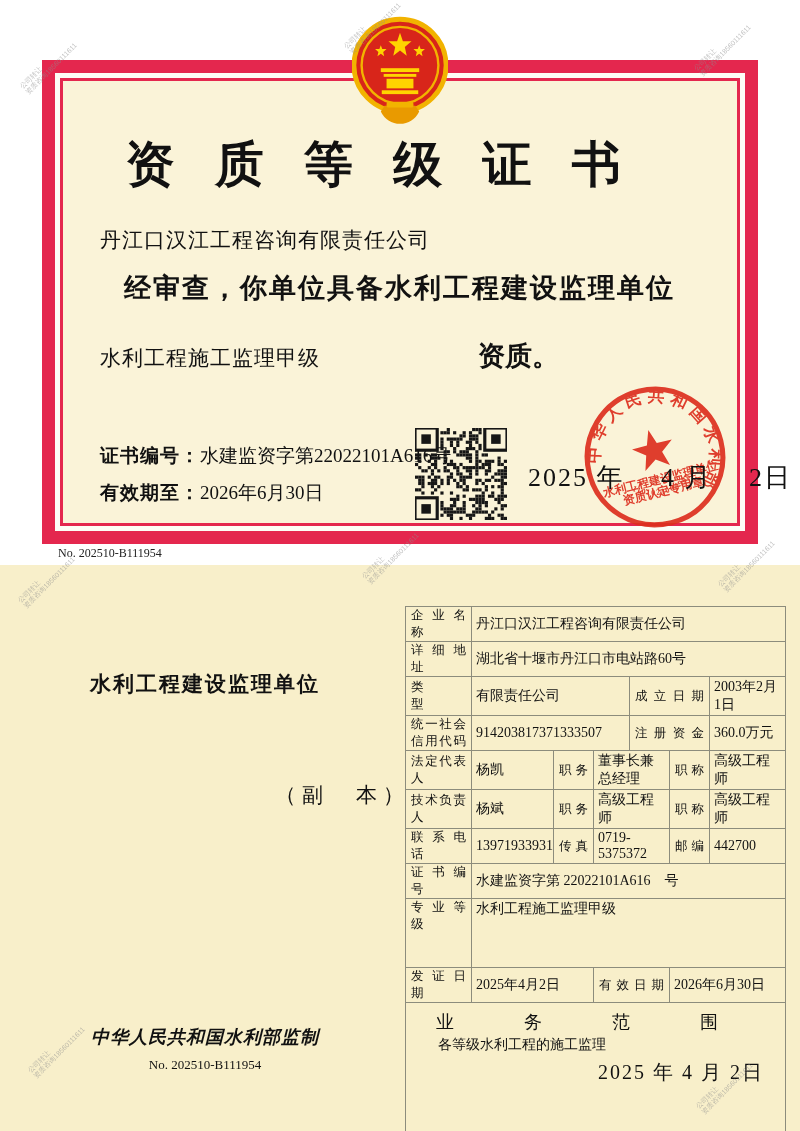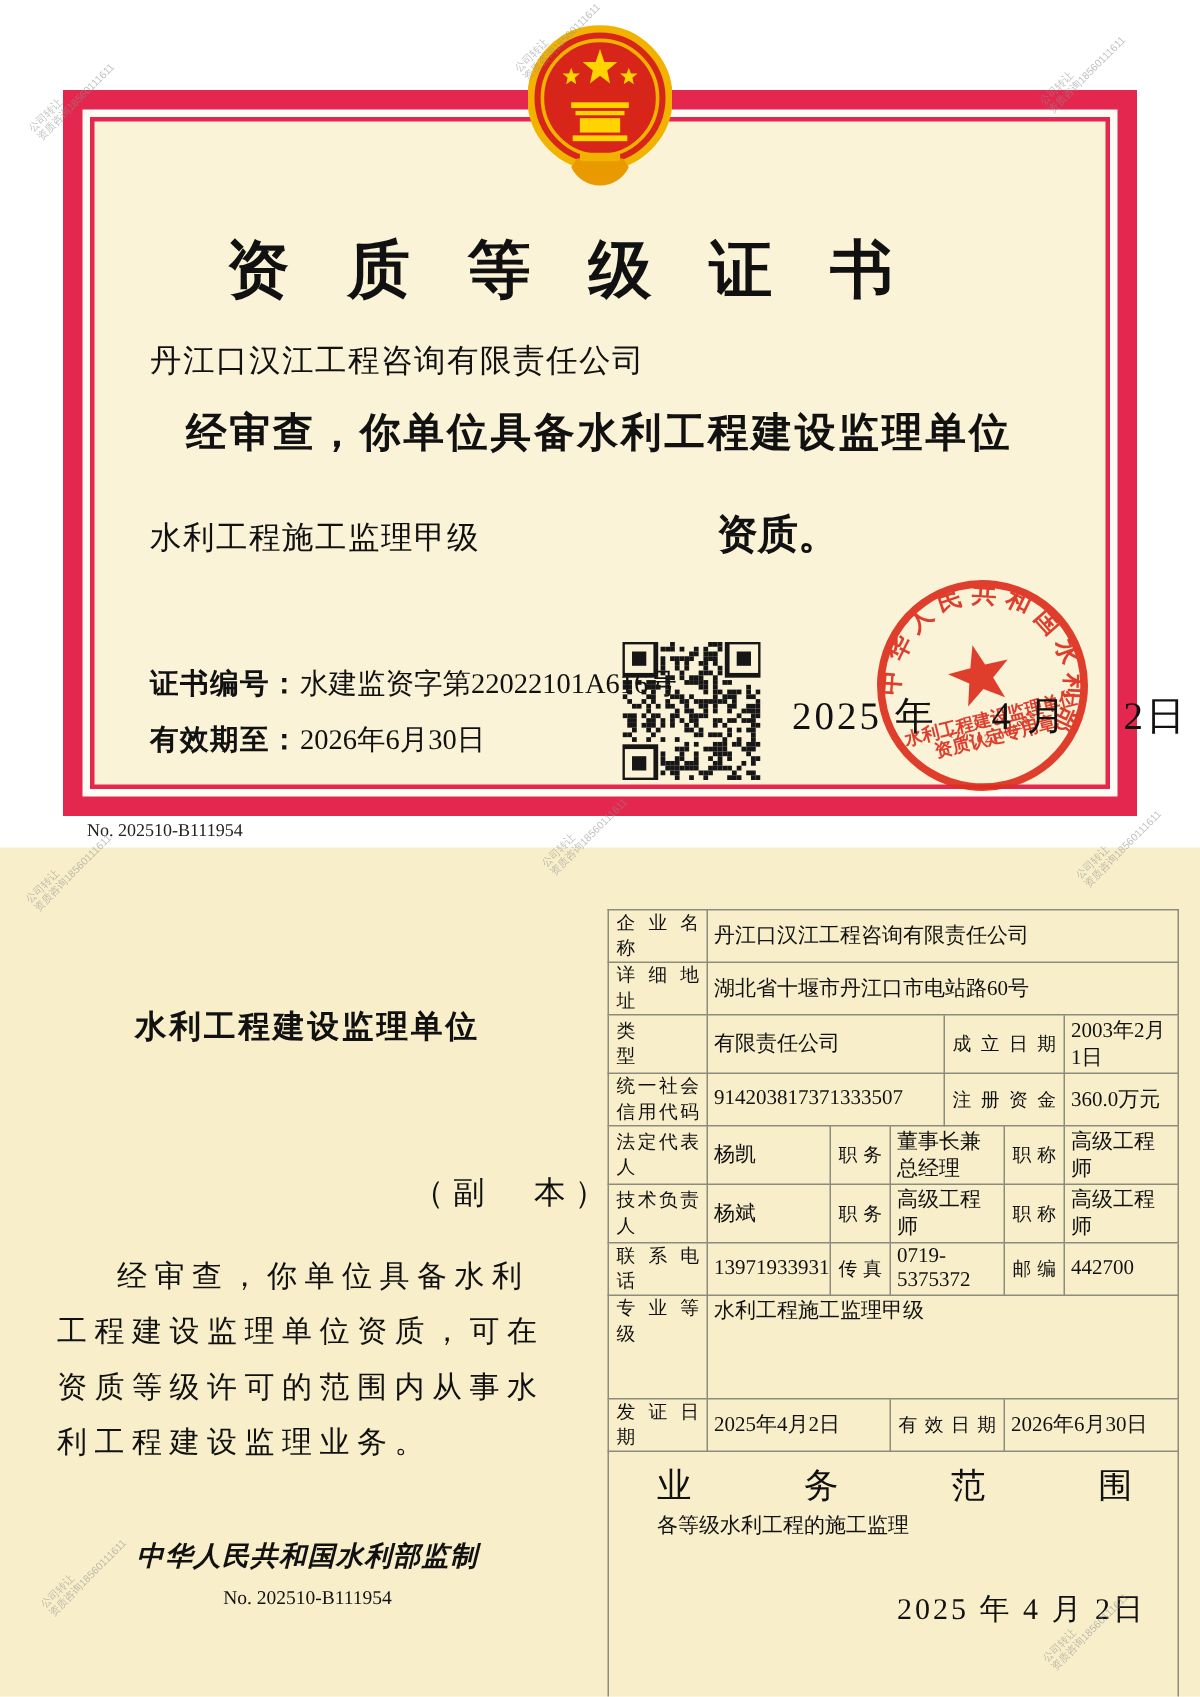--- a/index.html
+++ b/index.html
@@ -5,22 +5,22 @@
   html,body{margin:0;padding:0;}
   body{width:800px;height:1131px;background:#fff;}
   .stage{position:relative;width:800px;height:1131px;overflow:hidden;
          font-family:"Liberation Serif","DejaVu Serif",serif;color:#111;}
   
   .page1{position:absolute;left:0;top:0;width:800px;height:565px;background:#ffffff;}
   .frame{position:absolute;left:42px;top:60px;width:716px;height:484px;background:#e4274e;}
   .frame-white{position:absolute;inset:13px;background:#fdfdf6;}
   .frame-inner{position:absolute;inset:5px;border:3px solid #e4274e;background:#faf3d8;}
   .emblem{position:absolute;left:352px;top:14px;width:96px;height:118px;z-index:4;}
-  .p1-title{position:absolute;left:0;top:152px;width:760px;text-align:center;
-            font-size:42px;font-weight:bold;letter-spacing:14px;z-index:3;}
+  .p1-title{position:absolute;left:0;top:132px;width:760px;text-align:center;
+            font-size:49px;font-weight:bold;letter-spacing:14px;z-index:3;}
   .p1-company{position:absolute;left:100px;top:226px;font-size:21px;letter-spacing:1px;}
   .p1-statement{position:absolute;left:124px;top:270px;font-size:27px;font-weight:bold;letter-spacing:2px;}
   .p1-grade{position:absolute;left:100px;top:344px;font-size:21px;letter-spacing:1px;}
   .p1-suffix{position:absolute;left:478px;top:338px;font-size:27px;font-weight:bold;}
   .p1-certline{position:absolute;left:100px;top:443px;font-size:19px;}
   .p1-validline{position:absolute;left:100px;top:480px;font-size:19px;}
   .lbl-b{font-weight:bold;letter-spacing:1px;}
   .p1-date{position:absolute;left:528px;top:460px;font-size:26px;z-index:7;letter-spacing:2px;}
   .qr{position:absolute;left:415px;top:428px;width:92px;height:92px;z-index:3;}
   .seal{position:absolute;z-index:6;opacity:.92;}
@@ -43,21 +43,21 @@
   
   .cert-table{position:absolute;left:405px;top:41px;width:380px;border-collapse:collapse;
               table-layout:fixed;z-index:2;}
   .cert-table td{border:1px solid #8c8c7c;padding:1px 4px;font-size:13.5px;overflow:hidden;}
   .cert-table td.lbl{font-size:12.5px;text-align:justify;text-align-last:justify;padding:0 5px;}
   .cert-table td.val{font-size:14px;}
   .r-h27{height:25px;}.r-h32{height:30px;}.r-h24{height:22px;}.r-h28{height:26px;}
   .r-tall{height:69px;}.r-biz{height:174px;}
   .cell-top{vertical-align:top;padding-top:4px;}
   .biz-cell{vertical-align:top;position:relative;}
-  .biz-title{text-align:right;font-size:23px;letter-spacing:26px;padding:6px 0 2px 26px;}
+  .biz-title{text-align:left;font-size:18px;letter-spacing:26px;padding:6px 0 2px 26px;}
   .biz-content{font-size:14px;padding-left:28px;}
   
   .wm{position:absolute;transform:rotate(-45deg);color:#8e8e8e;opacity:.55;
       font-size:7px;line-height:8px;white-space:nowrap;z-index:9;
       font-family:"Liberation Sans","DejaVu Sans",sans-serif;}
   .seal-ring-text{font-size:16px;font-weight:bold;letter-spacing:5px;fill:#dd2f1f;}
   .seal-line{font-size:11.5px;font-weight:bold;fill:#dd2f1f;}
   .seal-num{font-size:8px;font-weight:bold;fill:#dd2f1f;letter-spacing:1px;}
 </style>
 </head>
@@ -413,21 +413,20 @@
       <text class="seal-line" x="75" y="113" text-anchor="middle">资质认定专用章</text>
       <text class="seal-num"><textPath href="#arcA2" startOffset="50%" text-anchor="middle">1101021004988</textPath></text>
     </svg>
 
     <div class="p1-serial">No. 202510-B111954</div>
   </div>
 
   <div class="page2">
     <div class="p2-subtitle">水利工程建设监理单位</div>
     <div class="p2-copy">（副　本）</div>
-    <div class="p2-paragraph">经审查，你单位具备水利工程建设监理单位资质，可在资质等级许可的范围内从事水利工程建设监理业务。</div>
     <div class="p2-issuer">中华人民共和国水利部监制</div>
     <div class="p2-serial">No. 202510-B111954</div>
 
     <table class="cert-table">
       <colgroup>
         <col style="width:66px">
           <col style="width:82px">
           <col style="width:40px">
         <col style="width:36px">
           <col style="width:40px">
@@ -472,20 +471,24 @@
         <td class="val">高级工程师</td>
       </tr>
       <tr class="r-h24">
         <td class="lbl">联 系 电 话</td>
         <td class="val">13971933931</td>
         <td class="lbl">传 真</td>
         <td class="val" colspan="2">0719-5375372</td>
         <td class="lbl">邮 编</td>
         <td class="val">442700</td>
       </tr>
+      <tr class="r-h28">
+        <td class="lbl">证 书 编 号</td>
+        <td class="val" colspan="6">水建监资字第 22022101A616　号</td>
+      </tr>
       <tr class="r-tall">
         <td class="lbl cell-top">专 业 等 级</td>
         <td class="val cell-top" colspan="6">水利工程施工监理甲级</td>
       </tr>
       <tr class="r-h24">
         <td class="lbl">发 证 日 期</td>
         <td class="val" colspan="2">2025年4月2日</td>
         <td class="lbl" colspan="2">有 效 日 期</td>
         <td class="val" colspan="2">2026年6月30日</td>
       </tr>

